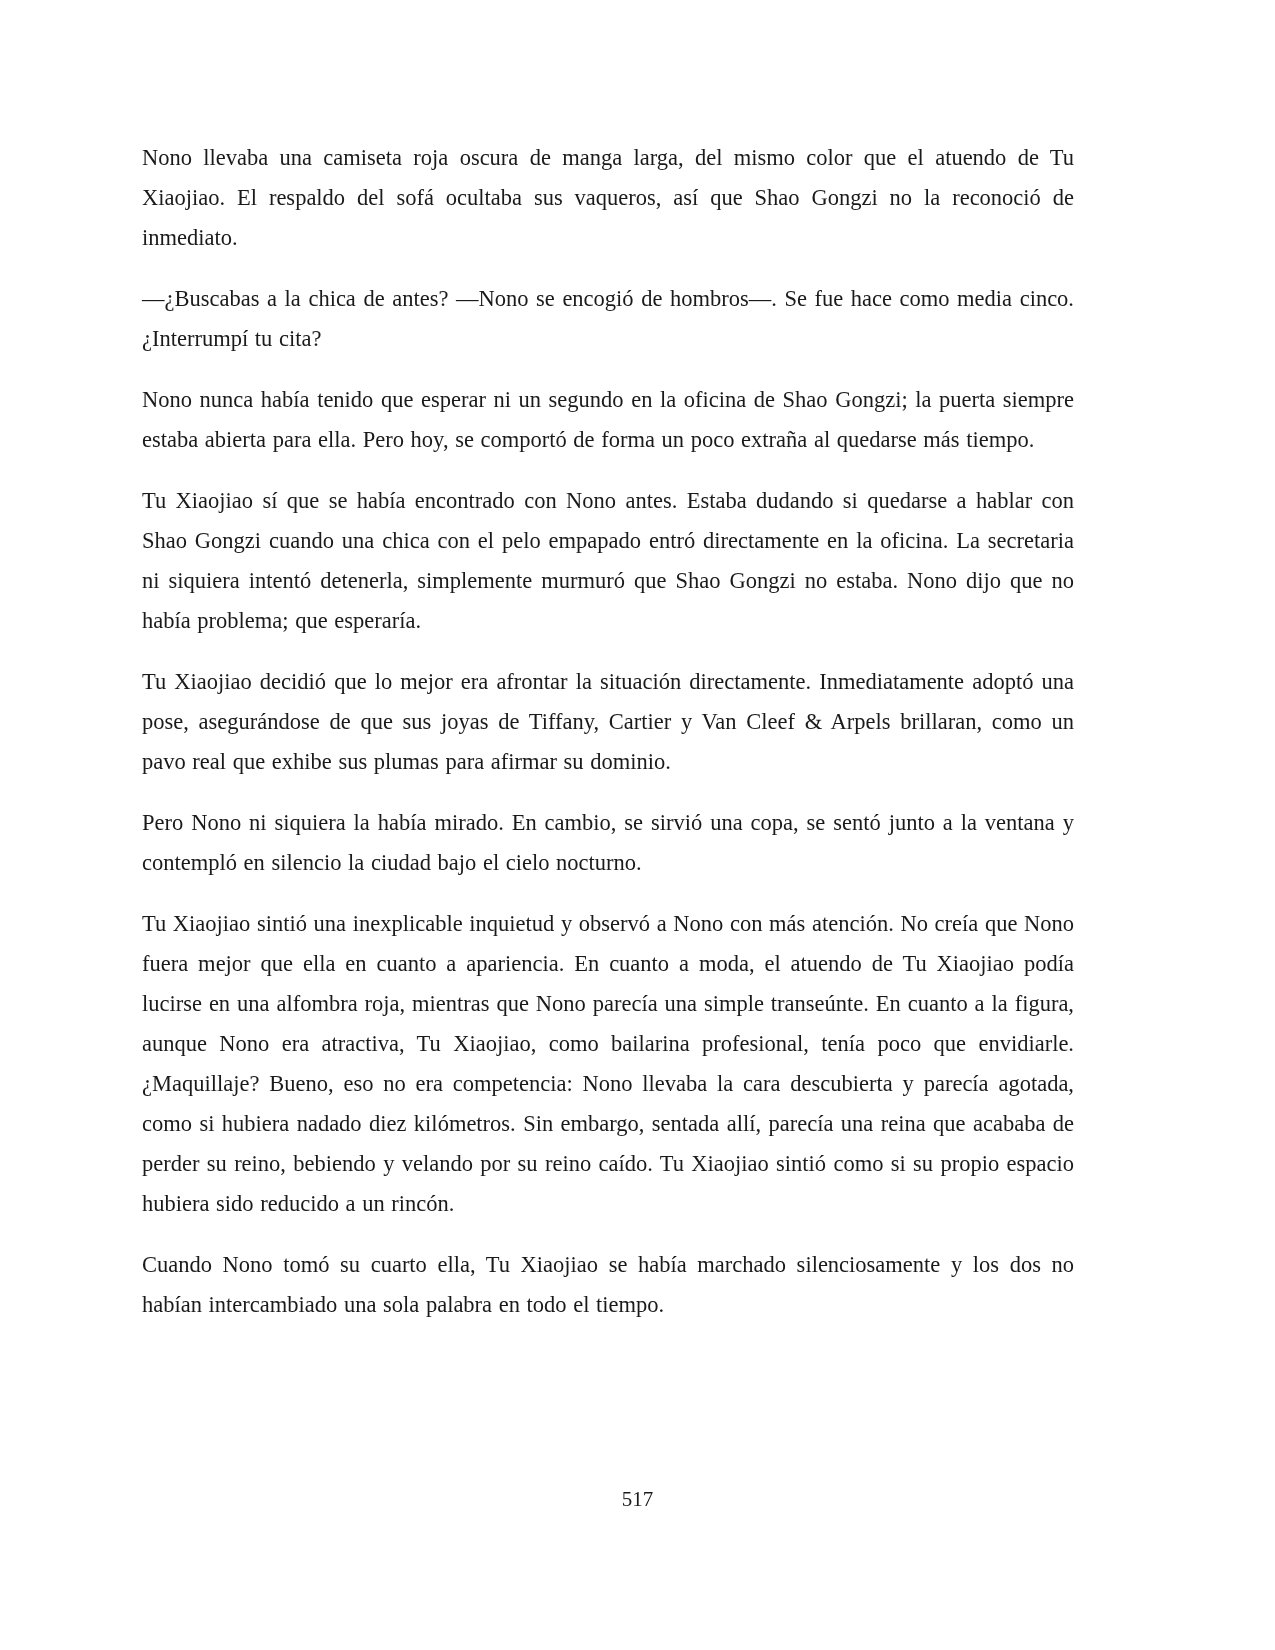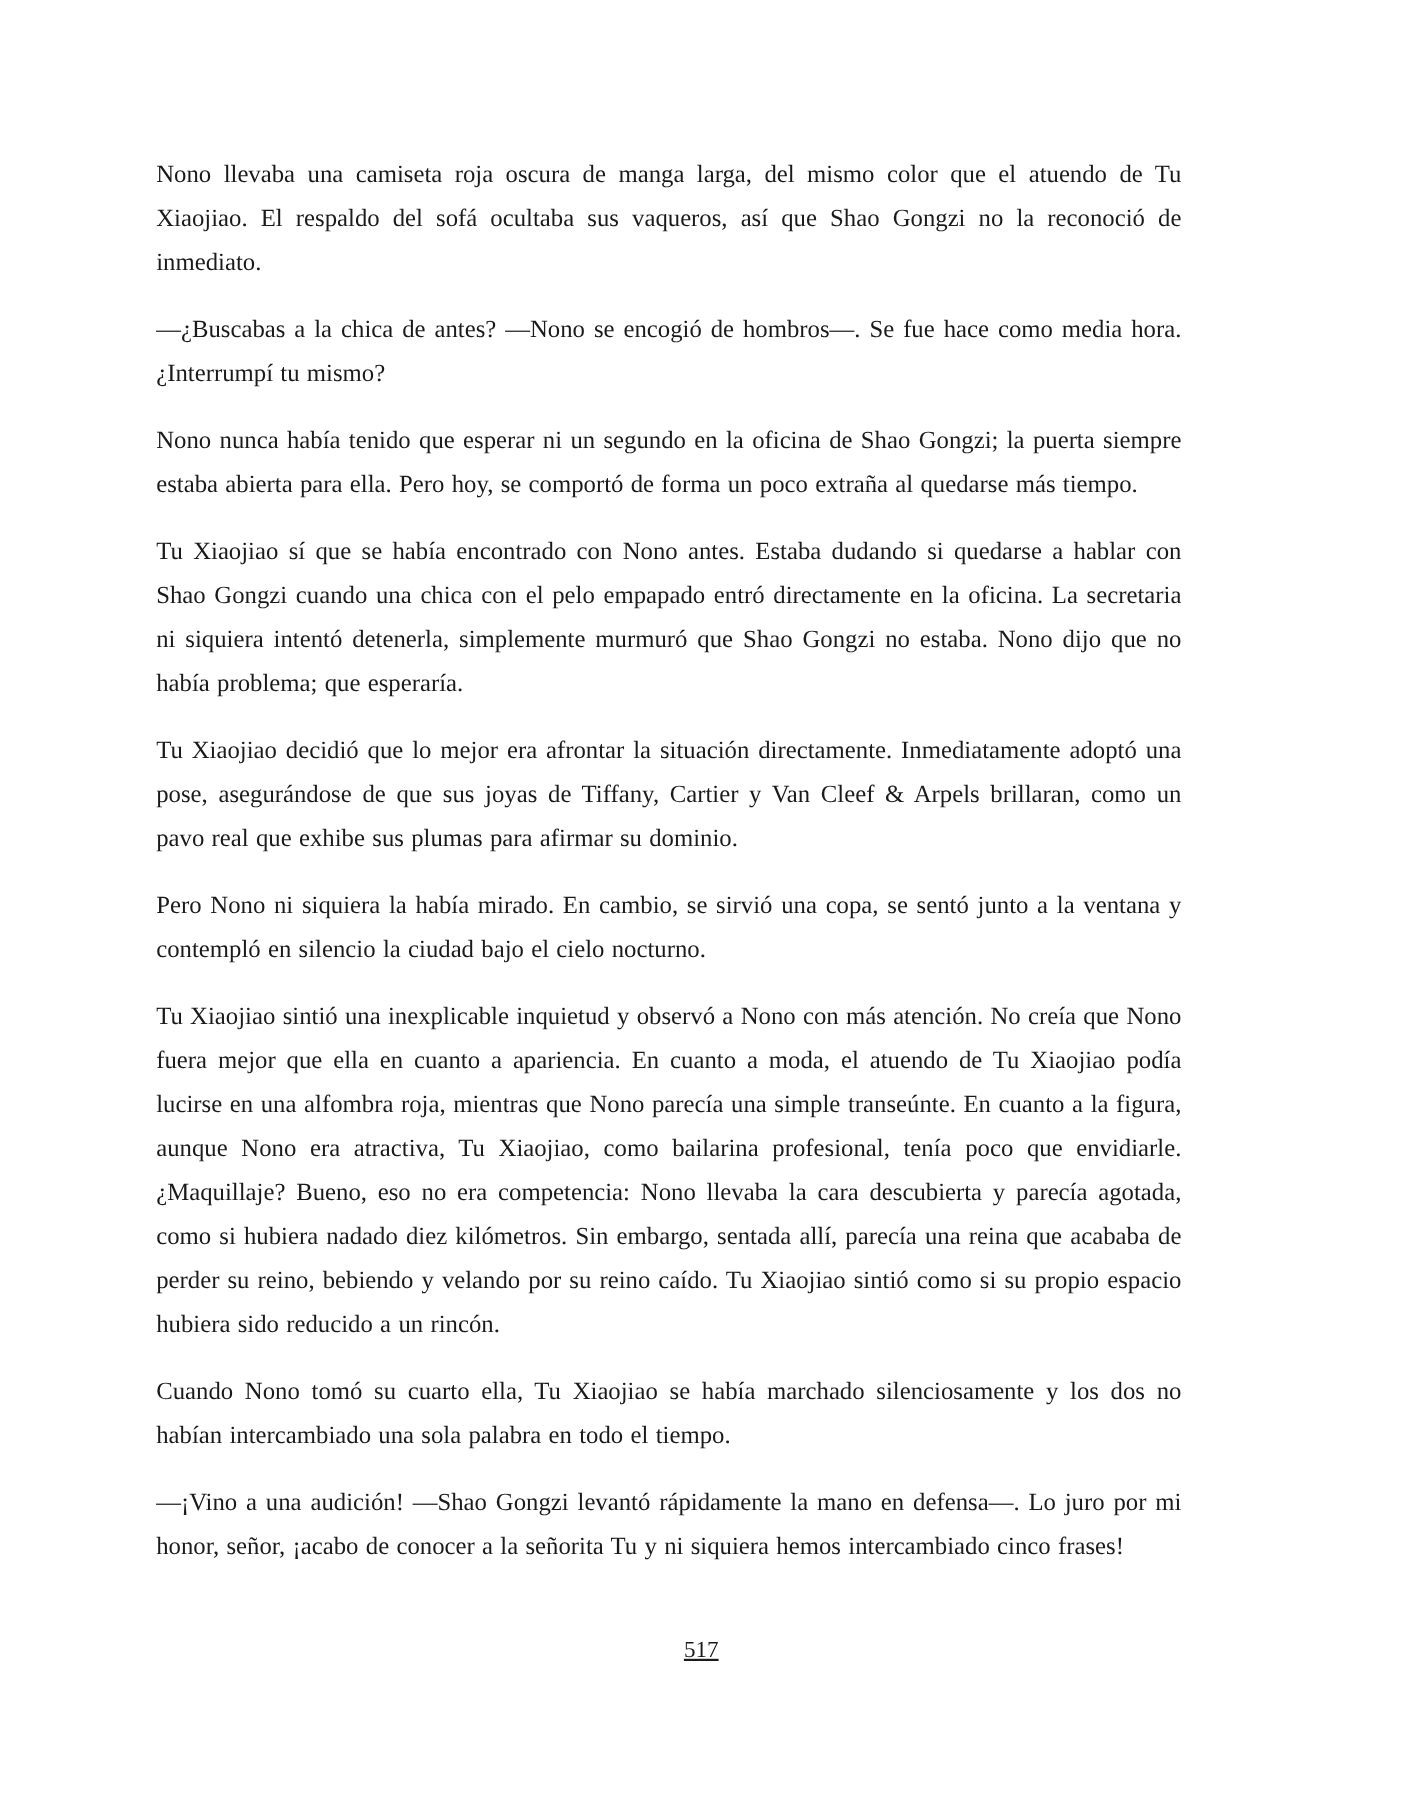--- a/index.html
+++ b/index.html
@@ -30,32 +30,30 @@
     word-spacing: 1px;
   }
   .page-number {
     position: absolute;
     left: 0;
     right: 0;
     bottom: 138px;
     text-align: center;
     font-size: 21px;
     color: #1a1a1a;
-    text-decoration: underline;
   }
 </style>
 </head>
 <body>
 
 <div class="page">
   <div class="text-block">
     <p>Nono llevaba una camiseta roja oscura de manga larga, del mismo color que el atuendo de Tu Xiaojiao. El respaldo del sofá ocultaba sus vaqueros, así que Shao Gongzi no la reconoció de inmediato.</p>
-    <p>—¿Buscabas a la chica de antes? —Nono se encogió de hombros—. Se fue hace como media hora. ¿Interrumpí tu mismo?</p>
+    <p>—¿Buscabas a la chica de antes? —Nono se encogió de hombros—. Se fue hace como media cinco. ¿Interrumpí tu cita?</p>
     <p>Nono nunca había tenido que esperar ni un segundo en la oficina de Shao Gongzi; la puerta siempre estaba abierta para ella. Pero hoy, se comportó de forma un poco extraña al quedarse más tiempo.</p>
     <p>Tu Xiaojiao sí que se había encontrado con Nono antes. Estaba dudando si quedarse a hablar con Shao Gongzi cuando una chica con el pelo empapado entró directamente en la oficina. La secretaria ni siquiera intentó detenerla, simplemente murmuró que Shao Gongzi no estaba. Nono dijo que no había problema; que esperaría.</p>
     <p>Tu Xiaojiao decidió que lo mejor era afrontar la situación directamente. Inmediatamente adoptó una pose, asegurándose de que sus joyas de Tiffany, Cartier y Van Cleef &amp; Arpels brillaran, como un pavo real que exhibe sus plumas para afirmar su dominio.</p>
     <p>Pero Nono ni siquiera la había mirado. En cambio, se sirvió una copa, se sentó junto a la ventana y contempló en silencio la ciudad bajo el cielo nocturno.</p>
     <p>Tu Xiaojiao sintió una inexplicable inquietud y observó a Nono con más atención. No creía que Nono fuera mejor que ella en cuanto a apariencia. En cuanto a moda, el atuendo de Tu Xiaojiao podía lucirse en una alfombra roja, mientras que Nono parecía una simple transeúnte. En cuanto a la figura, aunque Nono era atractiva, Tu Xiaojiao, como bailarina profesional, tenía poco que envidiarle. ¿Maquillaje? Bueno, eso no era competencia: Nono llevaba la cara descubierta y parecía agotada, como si hubiera nadado diez kilómetros. Sin embargo, sentada allí, parecía una reina que acababa de perder su reino, bebiendo y velando por su reino caído. Tu Xiaojiao sintió como si su propio espacio hubiera sido reducido a un rincón.</p>
     <p>Cuando Nono tomó su cuarto ella, Tu Xiaojiao se había marchado silenciosamente y los dos no habían intercambiado una sola palabra en todo el tiempo.</p>
-    <p>—¡Vino a una audición! —Shao Gongzi levantó rápidamente la mano en defensa—. Lo juro por mi honor, señor, ¡acabo de conocer a la señorita Tu y ni siquiera hemos intercambiado cinco frases!</p>
   </div>
   <div class="page-number">517</div>
 </div>
 
 </body></html>

